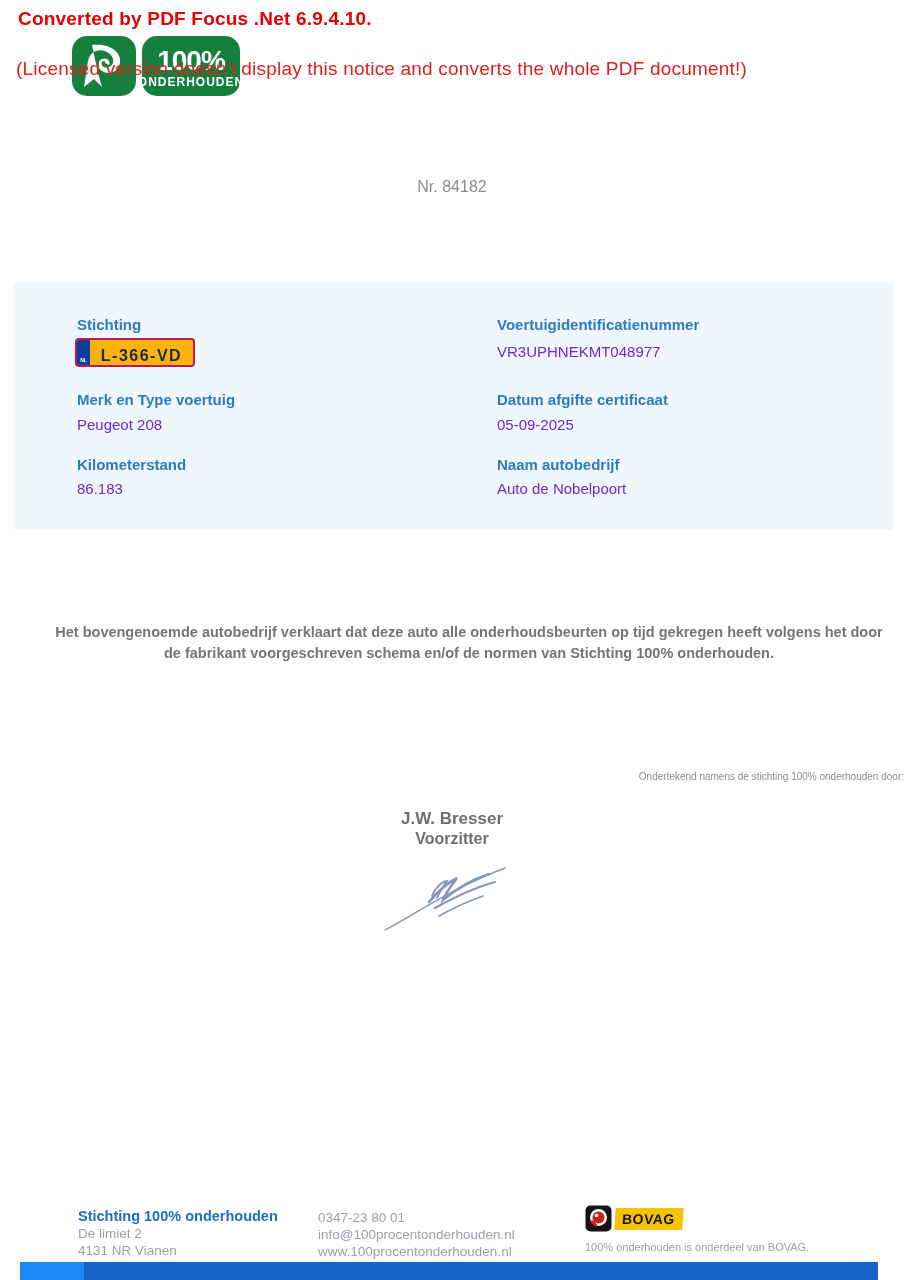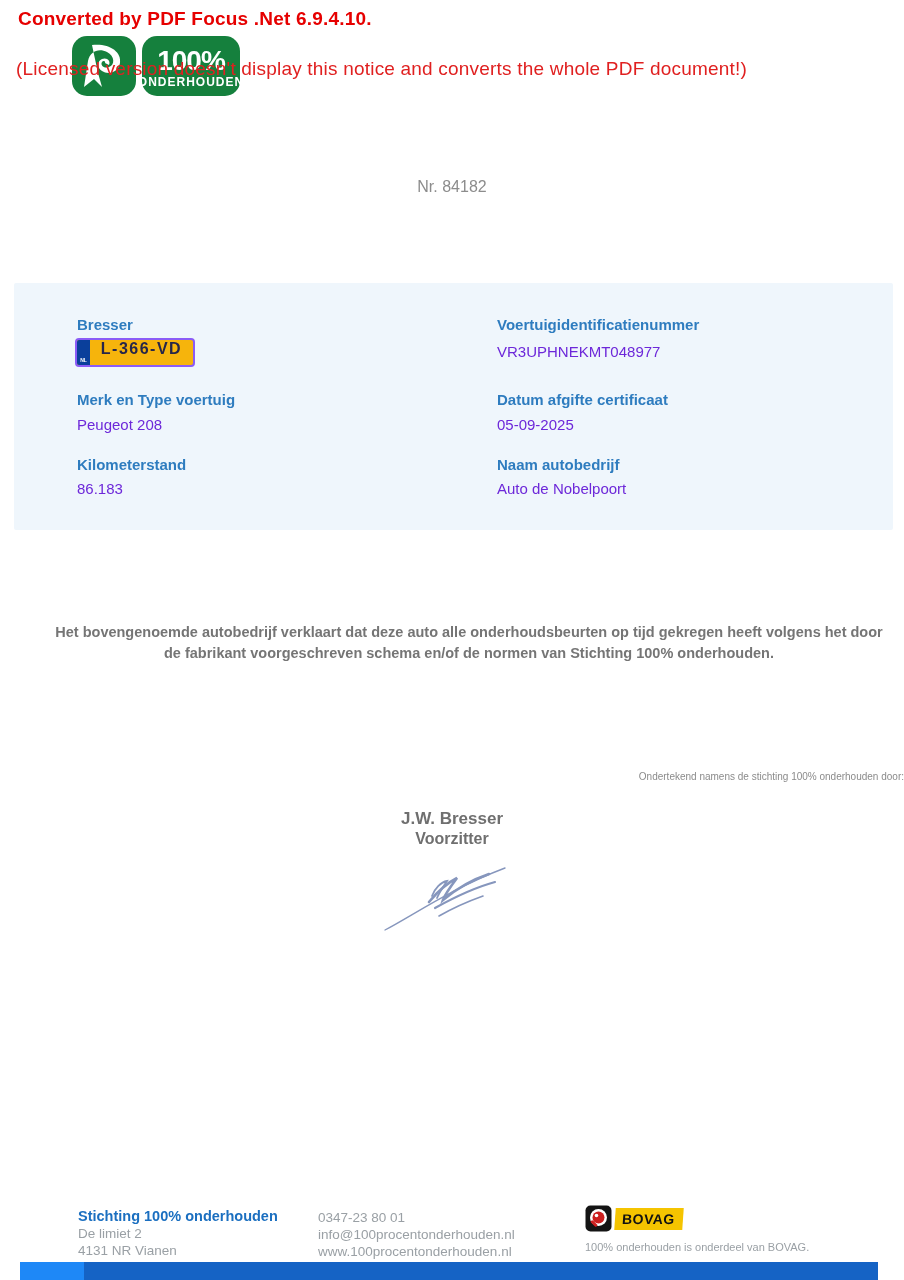--- a/index.html
+++ b/index.html
@@ -51,22 +51,22 @@
   .col-r { left:483px; }
   .row1-label { top:33px; }
   .row1-value { top:60px; }
   .row2-label { top:108px; }
   .row2-value { top:133px; }
   .row3-label { top:173px; }
   .row3-value { top:197px; }
   
   .plate {
     position:absolute; left:61px; top:55px; width:120px; height:29px;
-    background:#f6b40c; border:2px solid #8b5cf6; border-radius:4px;
-    display:flex; align-items:flex-start; overflow:hidden;
+    background:#f6b40c; border:2px solid #be185d; border-radius:4px;
+    display:flex; align-items:flex-end; overflow:hidden;
   }
   .plate .euroband {
     width:13px; height:100%; background:#0a3f9b; color:#fff;
     display:flex; align-items:flex-end; justify-content:center;
     font-size:5px; font-weight:bold; padding-bottom:2px;
   }
   .plate .pnum {
     flex:1; text-align:center; font-size:16px; font-weight:bold;
     color:#26264a; letter-spacing:1.5px;
   }
@@ -135,21 +135,21 @@
     </div>
     <div class="sq text">
       <div class="pct">100%</div>
       <div class="brand">ONDERHOUDEN</div>
     </div>
   </div>
 
   <div class="cert-nr">Nr. 84182</div>
 
   <div class="info-box">
-    <div class="fld-label col-l row1-label">Bresser</div>
+    <div class="fld-label col-l row1-label">Stichting</div>
     <div class="plate">
       <div class="euroband">NL</div>
       <div class="pnum">L-366-VD</div>
     </div>
 
     <div class="fld-label col-r row1-label">Voertuigidentificatienummer</div>
     <div class="fld-value col-r row1-value">VR3UPHNEKMT048977</div>
 
     <div class="fld-label col-l row2-label">Merk en Type voertuig</div>
     <div class="fld-value col-l row2-value">Peugeot 208</div>

